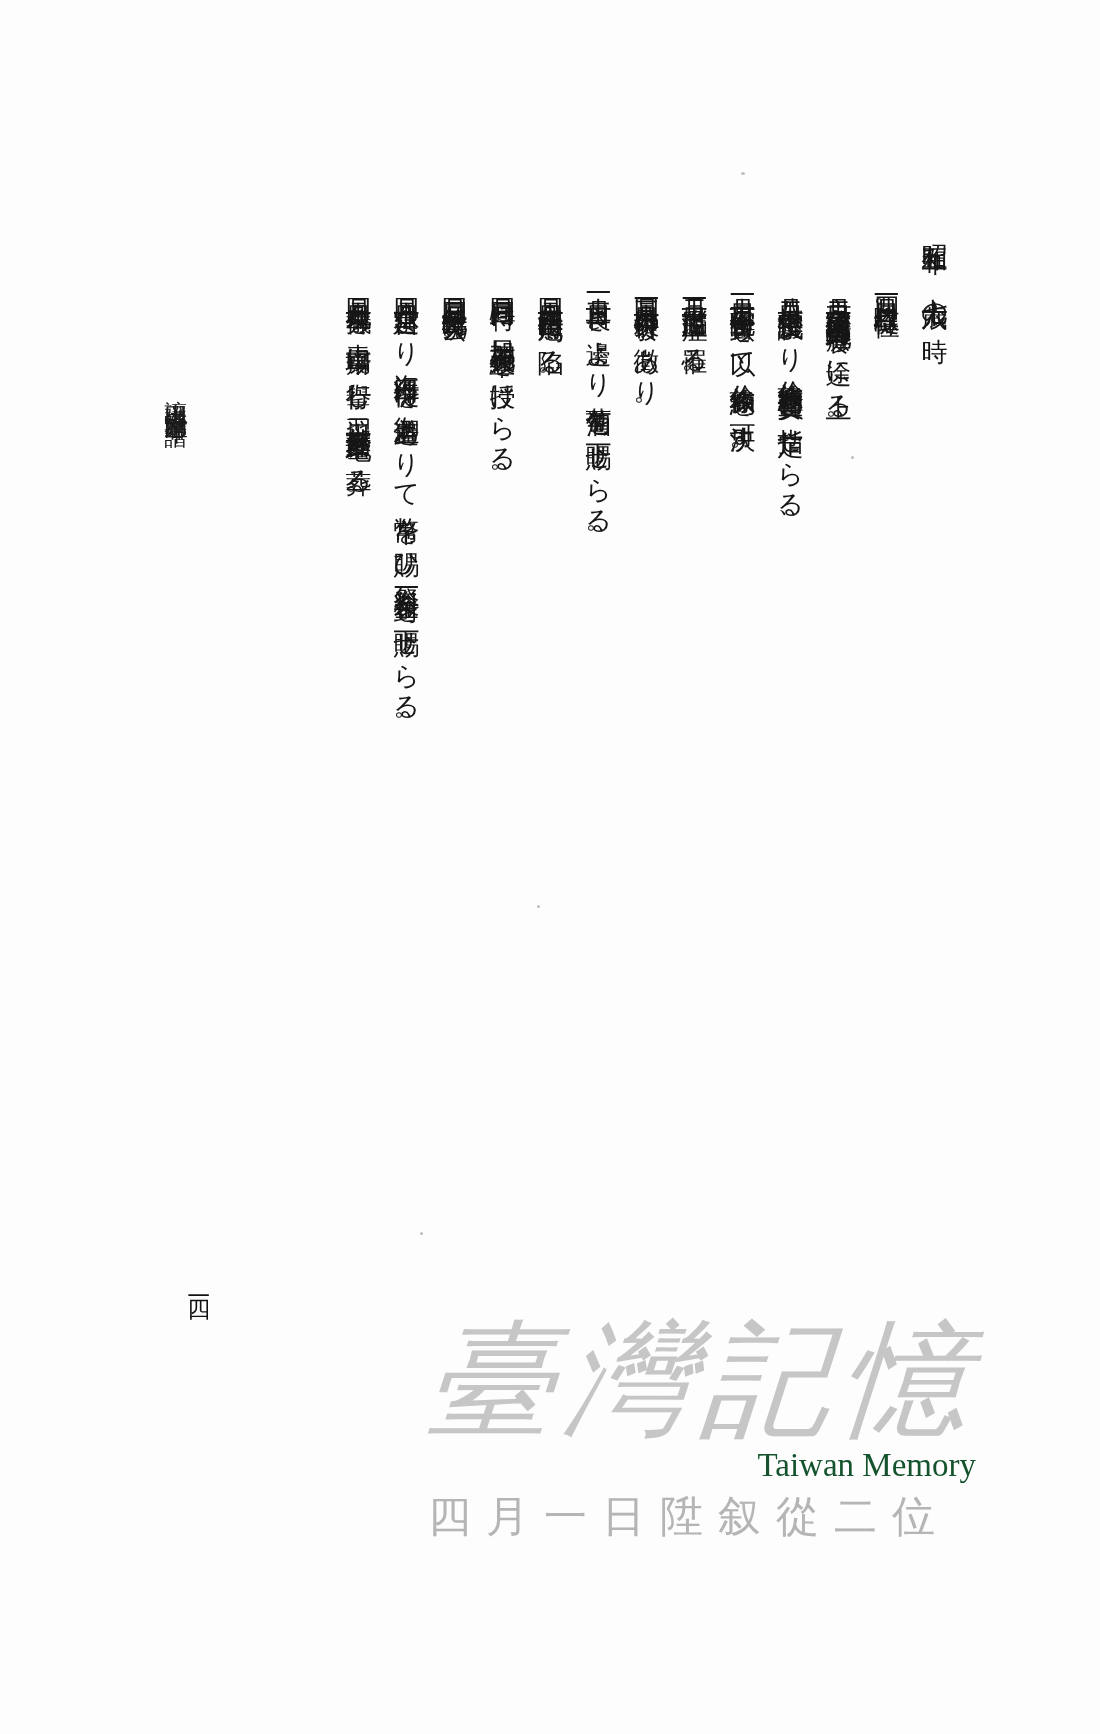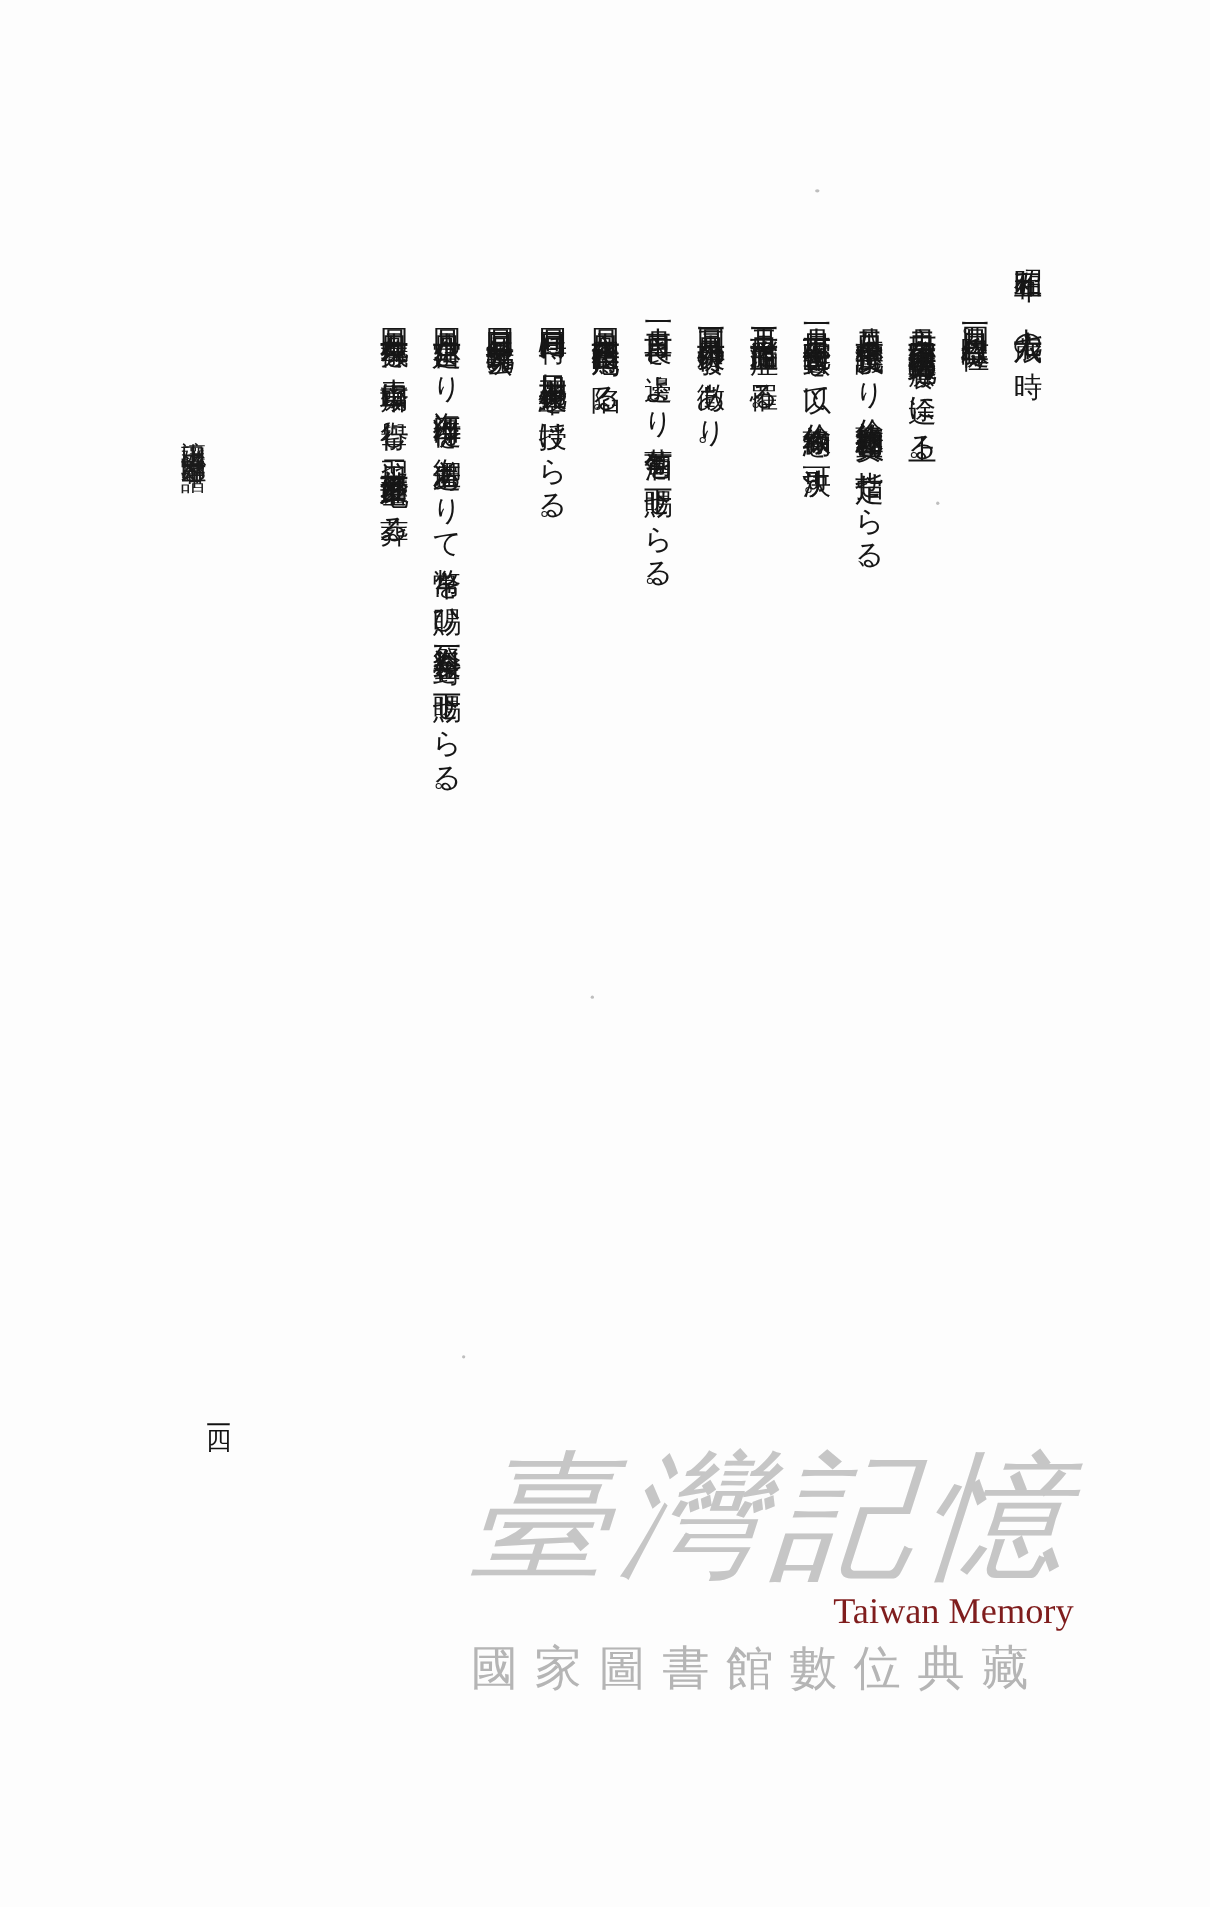--- a/index.html
+++ b/index.html
@@ -71,21 +71,21 @@
     letter-spacing: 12px;
     color: #c6c6c6;
     font-style: italic;
     transform: skewX(-4deg);
     font-family: "Liberation Serif", serif;
     white-space: nowrap;
   }
   .wm-latin {
     text-align: right;
     font-size: 33px;
-    color: #7f1d1d;
+    color: #14532d;
     margin-top: -4px;
     padding-right: 52px;
     font-family: "Liberation Serif", serif;
   }
   .wm-org {
     font-size: 43px;
     letter-spacing: 15px;
     color: #b5b5b5;
     margin-top: 4px;
     white-space: nowrap;
@@ -127,21 +127,21 @@
     <div class="vcol entry">同月十九日葬儀を青山齋場に擧行し翌二十日郊外多磨墓地に葬る。</div>
   </div>
 
   <div class="margin-title">讓山田健治郎君年譜</div>
 
   <div class="page-number">四一</div>
 
   <div class="watermark">
     <div class="wm-script">臺灣記憶</div>
     <div class="wm-latin">Taiwan Memory</div>
-    <div class="wm-org">國家圖書館數位典藏</div>
+    <div class="wm-org">四月一日陞叙從二位</div>
   </div>
 
   <div class="speck s1"></div>
   <div class="speck s2"></div>
   <div class="speck s3"></div>
   <div class="speck s4"></div>
 
 </div>
 
 </body></html>

